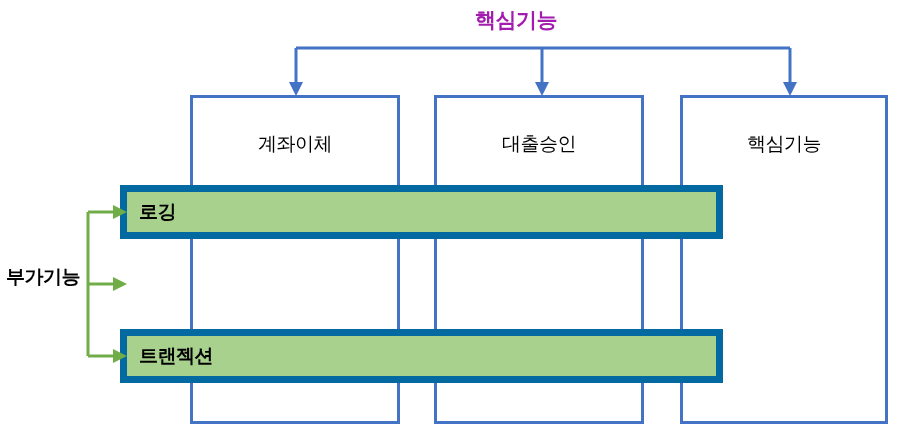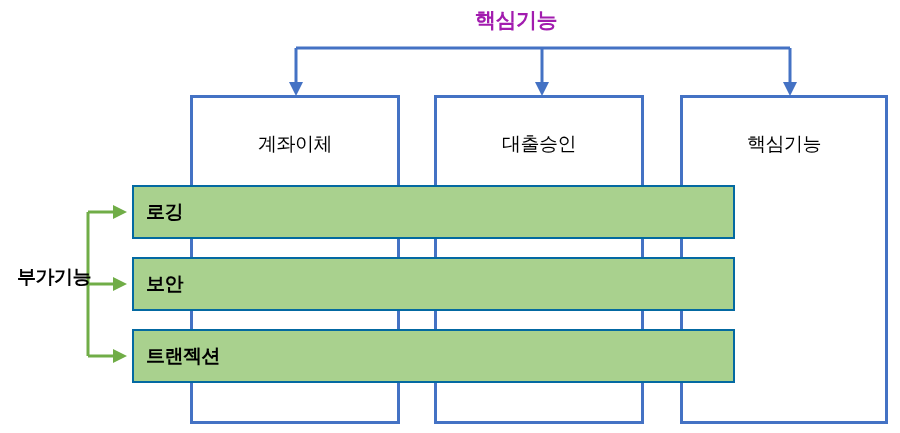--- a/index.html
+++ b/index.html
@@ -50,42 +50,42 @@
     font-size: 19px;
     font-weight: normal;
     color: #000000;
     letter-spacing: -0.5px;
     white-space: nowrap;
   }
 
   
   .aspect-bar {
     position: absolute;
-    left: 132px;
+    left: 120px;
     width: 603px;
     background: #A9D18E;
-    border: 2px solid #0369a1;
+    border: 7px solid #0369a1;
     box-sizing: border-box;
   }
   .aspect-bar-label {
     position: absolute;
     left: 12px;
     top: 50%;
     transform: translateY(-50%);
     font-size: 19px;
     font-weight: bold;
     color: #000000;
     letter-spacing: -0.5px;
     white-space: nowrap;
   }
 
   
   .aspect-group-label {
     position: absolute;
-    left: 13px;
+    left: 2px;
     top: 264px;
     width: 82px;
     text-align: center;
     font-size: 19px;
     font-weight: bold;
     color: #000000;
     letter-spacing: -0.5px;
     white-space: nowrap;
   }
 
@@ -129,23 +129,20 @@
   </div>
 
   <div class="core-col" style="left:680px; width:208px;">
     <div class="core-col-label">핵심기능</div>
   </div>
 
   <div class="aspect-bar" style="top:185px; height:54px;">
     <div class="aspect-bar-label">로깅</div>
   </div>
 
-  <div class="aspect-bar" style="top:257px; height:54px;">
-    <div class="aspect-bar-label">보안</div>
-  </div>
 
   <div class="aspect-bar" style="top:329px; height:54px;padding-left:32px;">
     <div class="aspect-bar-label">트랜젝션</div>
   </div>
 
   <svg class="connector-layer" viewBox="0 0 900 433" width="900" height="433">
 
     <path d="M88,212 L88,356" stroke="#70AD47" stroke-width="3" fill="none"></path>
 
     <path d="M88,212 L118,212" stroke="#70AD47" stroke-width="3" fill="none"></path>

